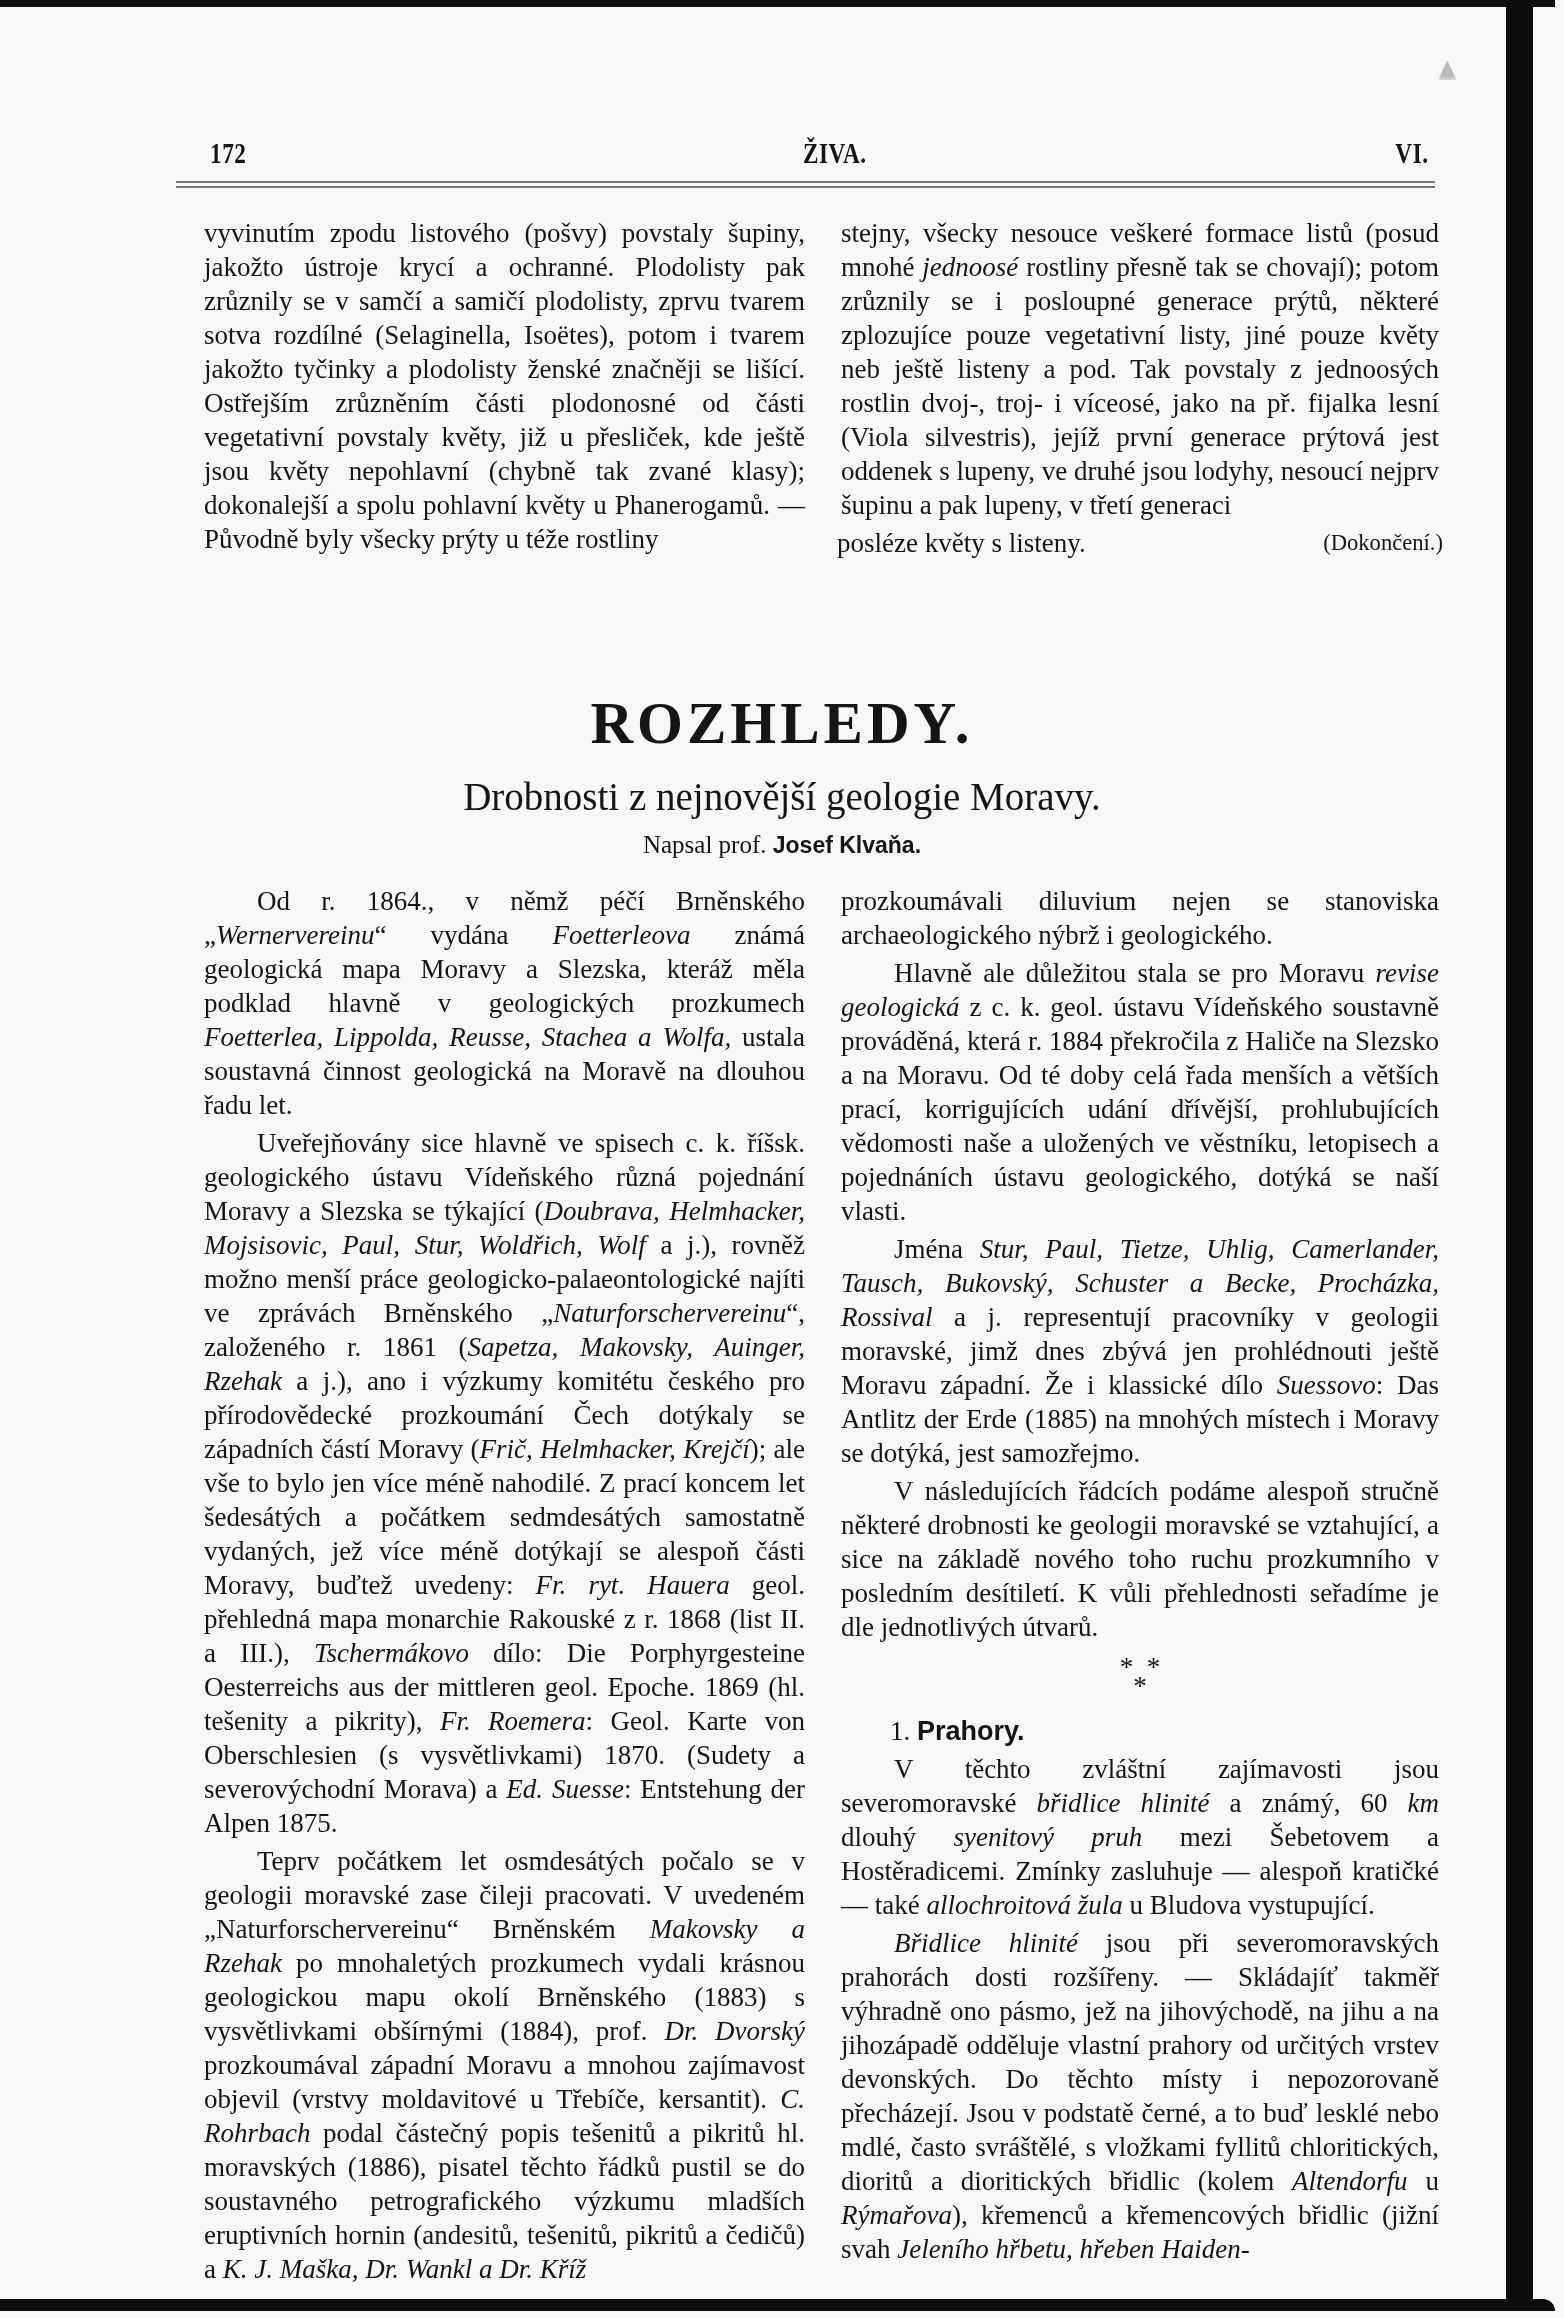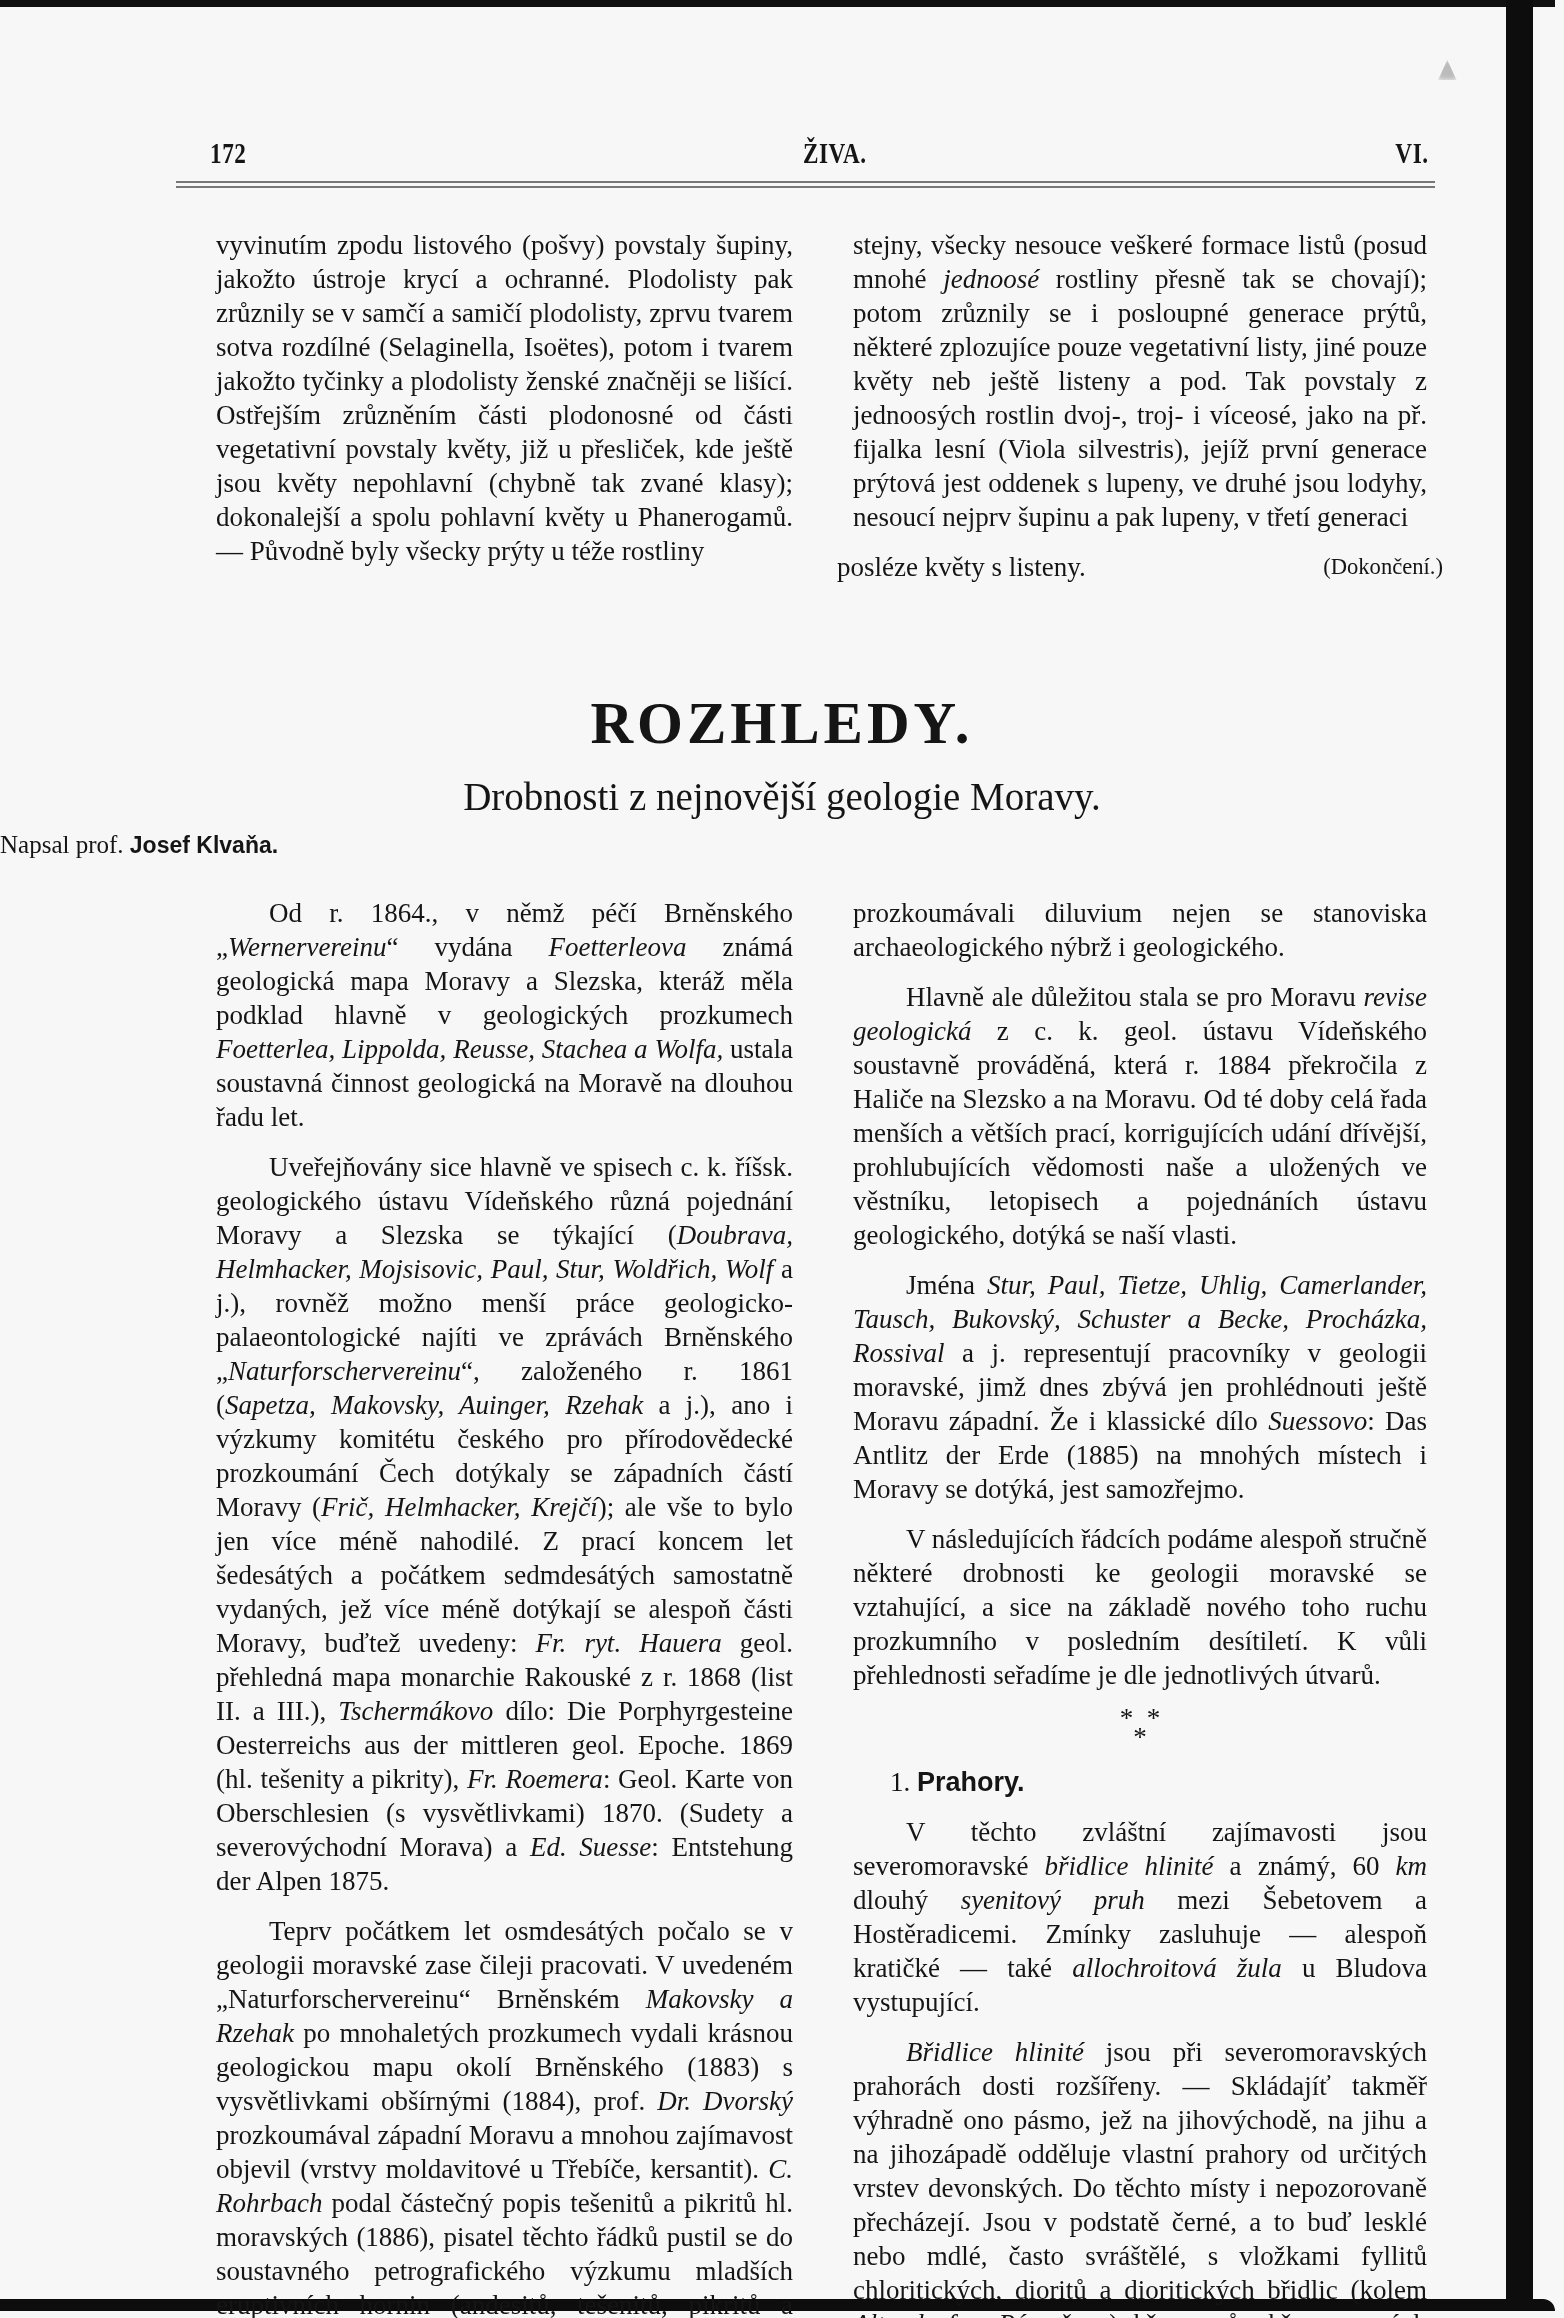--- a/index.html
+++ b/index.html
@@ -18,34 +18,34 @@
 
   .running-head { position: absolute; left: 210px; top: 137px; width: 1219px; height: 40px; }
   .running-head span { position: absolute; top: 0; font-size: 29px; font-weight: bold; letter-spacing: 0.7px;
     font-family: "Liberation Serif", serif; transform: scaleX(0.8); transform-origin: left; }
   .rh-page { left: 0; }
   .rh-title { left: 593px; letter-spacing: 6.7px; }
   .rh-vol { right: 0; transform-origin: right !important; }
   .rule { position: absolute; left: 176px; width: 1259px; height: 2px; background: #777; }
 
   .col { position: absolute; font-size: 27px; line-height: 34px; text-align: justify; }
-  .col p { margin: 16px; }
+  .col p { margin: 4px; }
   .col-left { left: 200px; width: 609px; }
   .col-right { left: 837px; width: 606px; }
   .indent { text-indent: 53px; }
   .lastline { text-align-last: left; }
   .it { font-style: italic; }
   .cont { text-align: right; font-size: 22.6px; }
   .cont-row { display: flex; justify-content: space-between; gap: 36px; }
 
   .section-title { position: absolute; left: 0; width: 1564px; text-align: center; top: 689px;
     font-size: 59px; letter-spacing: 4px; font-weight: bold; font-family: "Liberation Serif", serif; margin: 0; }
   .article-title { position: absolute; left: 0; width: 1564px; text-align: center; top: 774px;
     font-size: 39px; font-weight: normal; margin: 0; }
-  .byline { position: absolute; left: 0; width: 1564px; top: 831px; font-size: 25px; }
+  .byline { position: absolute; left: 0; width: 1564px; text-align: center; top: 831px; font-size: 25px; }
   .byline b { font-family: "Liberation Sans", sans-serif; font-weight: bold; font-size: 23px; }
   .stars { text-align: center; font-size: 27px; line-height: 20px; margin: 13.3px 0 20px; }
   .stars div { height: 18.6px; }
   .subhead { padding-left: 53px; font-size: 27px; }
   .subhead b { font-family: "Liberation Sans", sans-serif; font-weight: bold; }
 </style>
 </head>
 <body>
 
 <div class="scan-top"></div>

